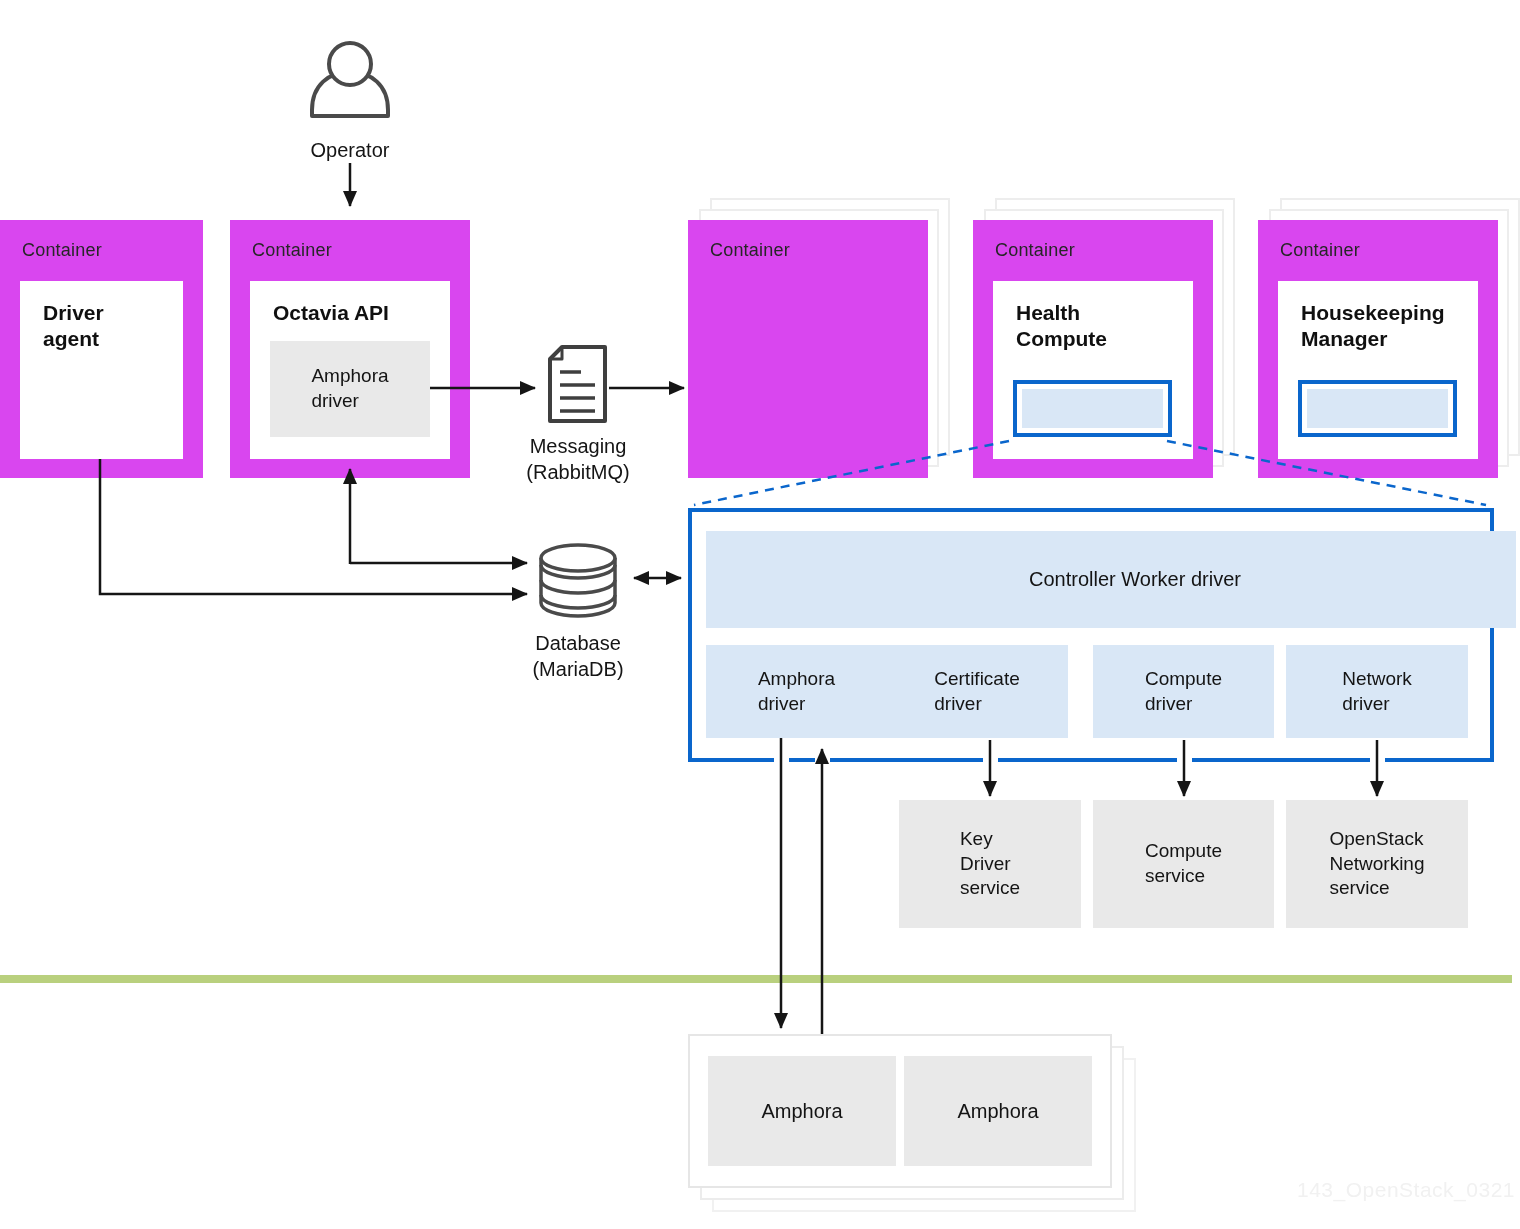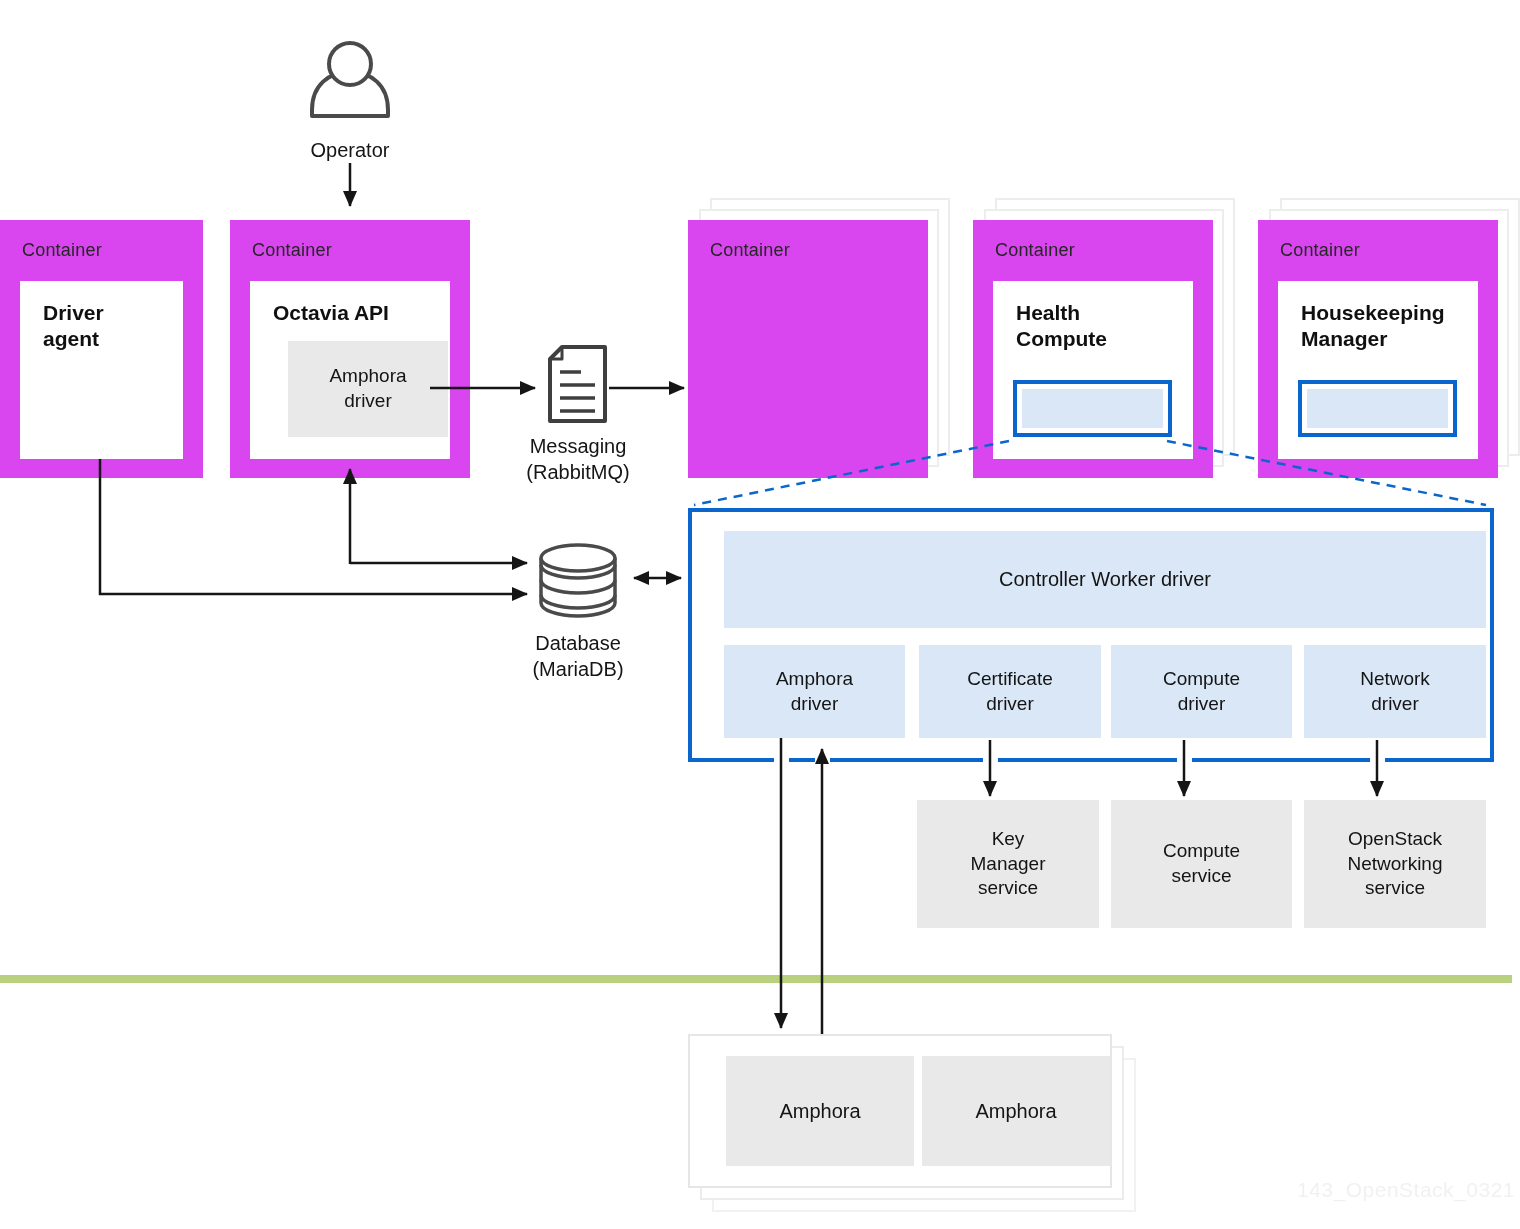--- a/index.html
+++ b/index.html
@@ -4,26 +4,26 @@
 <style>
   html,body{margin:0;padding:0;background:#fff;}
   .canvas{
     position:relative;width:1520px;height:1229px;background:#fff;
     font-family:"Liberation Sans",sans-serif;overflow:hidden;color:#141414;
   }
   .container{position:absolute;background:#d946ef;}
   .clabel{position:absolute;left:22px;top:20px;font-size:18px;color:#262626;letter-spacing:.2px;}
   .inner{position:absolute;left:20px;top:61px;background:#fff;}
   .title{position:absolute;left:23px;top:19px;font-weight:bold;font-size:21px;line-height:1.22;white-space:pre-line;color:#101010;}
-  .centerbox{display:flex;align-items:center;justify-content:center;text-align:center;white-space:pre-line;margin-left:18px;}
+  .centerbox{display:flex;align-items:center;justify-content:center;white-space:pre-line;}
   .graybox{position:absolute;background:#e9e9e9;font-size:19px;line-height:1.3;}
   .bluebox{position:absolute;width:151px;height:49px;border:4px solid #0a66cc;background:#fff;display:flex;}
   .bluefill{flex:1;margin:5px;background:#d9e7f6;}
   .bigbox{position:absolute;left:688px;top:508px;width:798px;height:246px;border:4px solid #0a66cc;background:#fff;}
-  .banner{position:absolute;left:14px;top:19px;width:762px;height:97px;background:#d9e7f6;font-size:20px;}
+  .banner{position:absolute;left:14px;top:19px;width:762px;height:97px;background:#d9e7f6;font-size:20px;padding-left:48px;}
   .drv{position:absolute;top:133px;height:93px;background:#d9e7f6;font-size:19px;line-height:1.3;}
   .svc{position:absolute;top:800px;height:128px;background:#e9e9e9;font-size:19px;line-height:1.3;}
   .stack{position:absolute;background:#fff;border:2px solid #ededed;}
   .greenline{position:absolute;left:0;top:975px;width:1512px;height:8px;background:#b9d07e;}
   .netlabel{position:absolute;left:8px;top:991px;font-size:21px;color:#151515;}
   .amphgroup{position:absolute;left:688px;top:1034px;width:420px;height:150px;background:#fff;border:2px solid #e6e6e6;}
   .amph{position:absolute;top:20px;width:188px;height:110px;background:#e9e9e9;font-size:20px;}
   .iconlabel{position:absolute;text-align:center;font-size:20px;line-height:1.32;white-space:pre-line;color:#151515;}
   .watermark{position:absolute;left:1180px;top:1178px;width:335px;text-align:right;font-size:21px;color:#f1f1f1;letter-spacing:.5px;}
   svg.overlay{position:absolute;left:0;top:0;pointer-events:none;}
@@ -89,30 +89,30 @@
 
   <div class="iconlabel" style="left:498px;top:630px;width:160px;">Database
 (MariaDB)</div>
   <div class="iconlabel" style="left:498px;top:433px;width:160px;">Messaging
 (RabbitMQ)</div>
 
   <div class="bigbox">
     <div class="banner centerbox">Controller Worker driver</div>
     <div class="drv centerbox" style="left:14px;width:181px;">Amphora
 driver</div>
-    <div class="drv centerbox" style="left:209px;width:182px;">Certificate
+    <div class="drv centerbox" style="left:194px;width:182px;">Certificate
 driver</div>
     <div class="drv centerbox" style="left:401px;width:181px;">Compute
 driver</div>
     <div class="drv centerbox" style="left:594px;width:182px;">Network
 driver</div>
   </div>
 
   <div class="svc centerbox" style="left:899px;width:182px;">Key
-Manager
+Driver
 service</div>
   <div class="svc centerbox" style="left:1093px;width:181px;">Compute
 service</div>
   <div class="svc centerbox" style="left:1286px;width:182px;">OpenStack
 Networking
 service</div>
 
   <div class="stack" style="left:712px;top:1058px;width:420px;height:150px;border-color:#f1f1f1;"></div>
   <div class="stack" style="left:700px;top:1046px;width:420px;height:150px;border-color:#ececec;"></div>
   <div class="amphgroup">

